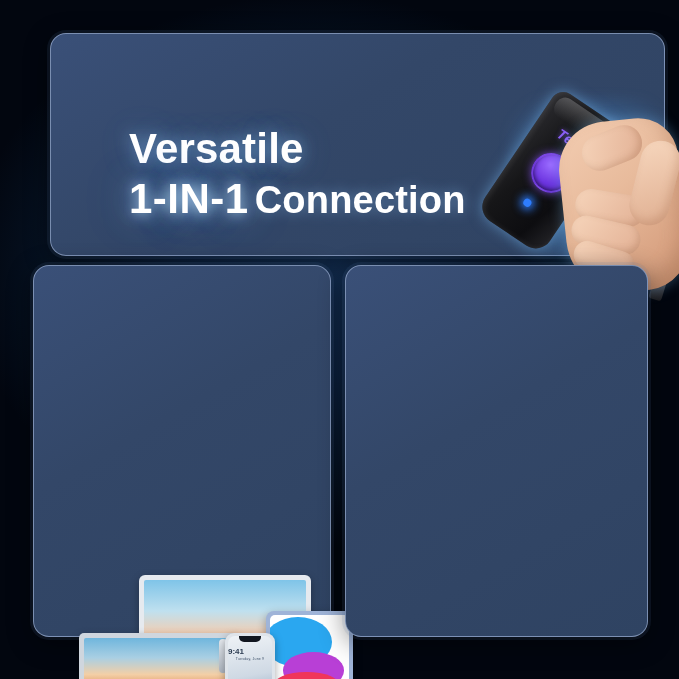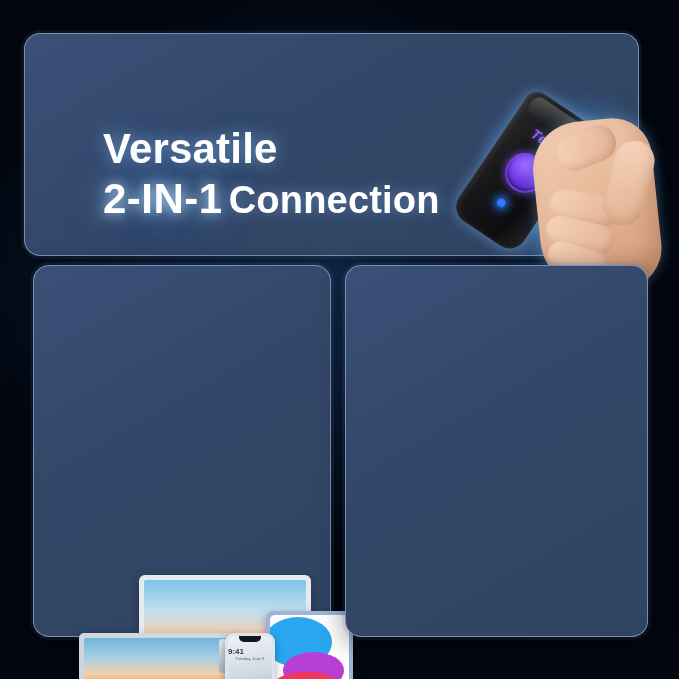--- a/index.html
+++ b/index.html
@@ -16,21 +16,21 @@
     overflow:hidden;
   }
 
   .panel{
     position:absolute;
     background:linear-gradient(150deg,#3a5078 0%,#334768 42%,#2f4362 100%);
     border:1.5px solid rgba(168,188,222,.62);
     border-radius:16px;
     box-shadow:0 0 0 3px rgba(90,120,170,.12), 0 6px 26px rgba(0,0,0,.45);
   }
-  #panel-top{left:24px;top:33px;width:613px;height:221px;}
+  #panel-top{left:50px;top:33px;width:613px;height:221px;}
   #panel-bl{left:33px;top:265px;width:296px;height:370px;}
   #panel-br{left:345px;top:265px;width:301px;height:370px;}
 
   
   .headline{position:absolute;left:78px;top:94px;line-height:1;}
   .h-line1{
     font-size:42px;font-weight:bold;color:#fff;letter-spacing:.2px;
     text-shadow:0 0 16px rgba(150,205,255,.55),0 0 34px rgba(110,180,255,.30);
   }
   .h-line2{margin-top:8px;white-space:nowrap;}
@@ -141,21 +141,21 @@
 </head>
 <body>
 
 <div id="stage">
 
   <div class="panel" id="panel-top">
 
     <div class="headline">
       <div class="h-line1">Versatile</div>
       <div class="h-line2">
-        <span class="h-strong">2-IN-1</span><span class="h-rest">Connection</span>
+        <span class="h-strong">1-IN-1</span><span class="h-rest">Connection</span>
       </div>
     </div>
 
     <div id="scanner-shot">
       <div class="glow"></div>
 
       <div class="scanner-body">
         <div class="scanner-top-hl"></div>
         <div class="tera">Tera</div>
         <div class="trigger"></div>

